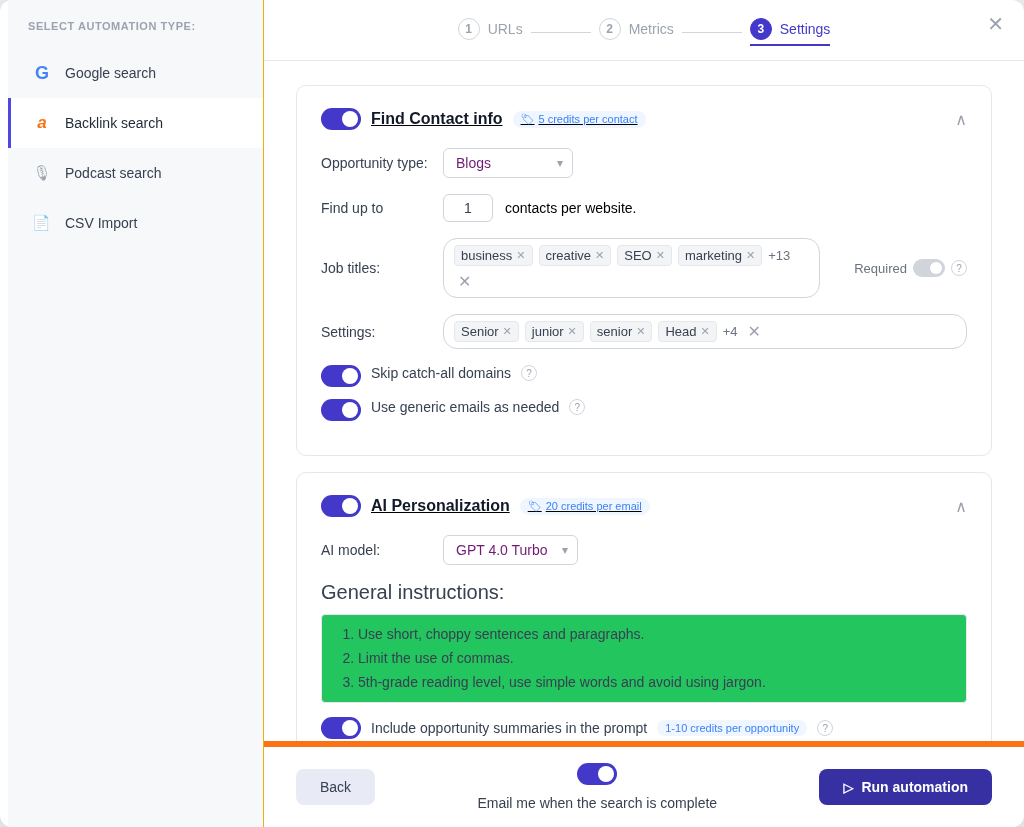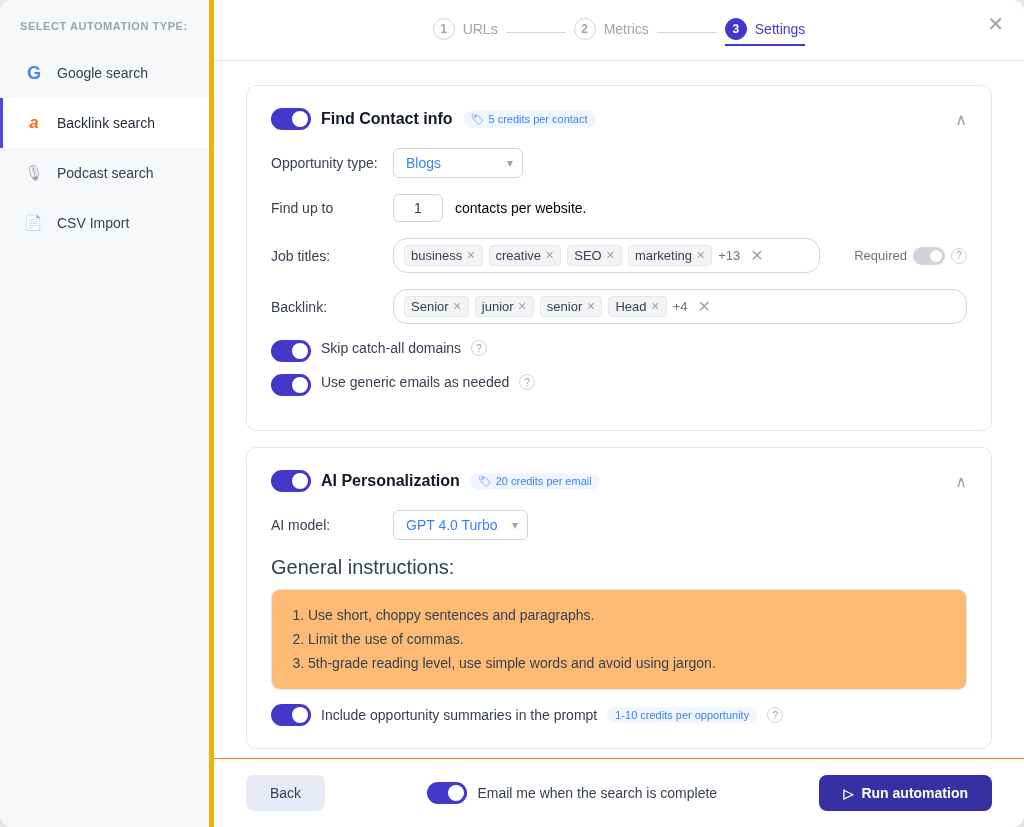--- a/index.html
+++ b/index.html
@@ -17,25 +17,26 @@
       border-radius: 12px;
       width: 1024px;
       height: 827px;
       display: flex;
       overflow: hidden;
       box-shadow: 0 4px 32px rgba(0,0,0,0.18);
       position: relative;
     }
     
     .sidebar {
-      width: 214px;
+      width: 256px;
       background: #f7f8fa;
-      border-right: 5px solid #eab308;
+      border-right: 1px solid #eab308;
       padding: 20px 0;
       flex-shrink: 0;
+      margin-left: 8px;
     }
     .sidebar-label {
       font-size: 11px;
       color: #9ca3af;
       font-weight: 600;
       letter-spacing: 0.05em;
       padding: 0 20px 16px 20px;
       text-transform: uppercase;
     }
     .sidebar-item {
@@ -152,20 +153,21 @@
     .card-header {
       display: flex;
       align-items: center;
       justify-content: space-between;
       margin-bottom: 18px;
     }
     .card-title-row {
       display: flex;
       align-items: center;
       gap: 10px;
+      text-decoration: underline;
     }
     .card-title {
       font-size: 16px;
       font-weight: 600;
       color: #111827;
     }
     .credit-badge {
       background: #eff6ff;
       color: #3b82f6;
       font-size: 11px;
@@ -224,21 +226,21 @@
     .form-label {
       color: #374151;
       font-size: 14px;
       min-width: 110px;
     }
     .select-box {
       border: 1px solid #d1d5db;
       border-radius: 6px;
       padding: 6px 28px 6px 12px;
       font-size: 14px;
-      color: #3b82f6;
+      color: #701a75;
       background: #fff;
       appearance: none;
       position: relative;
       cursor: pointer;
       min-width: 130px;
     }
     .select-wrapper {
       position: relative;
       display: inline-flex;
       align-items: center;
@@ -339,53 +341,54 @@
       gap: 12px;
       margin-bottom: 16px;
     }
     .instructions-label {
       font-size: 20px;
       color: #374151;
       margin-bottom: 10px;
     }
     .instructions-box {
       border: 1px solid #e5e7eb;
-      border-radius: 9px;
-      padding: 14px 18px;
-      background: #fdba74;
+      border-radius: 4px;
+      padding: 8px 18px;
+      background: #22c55e;
       font-size: 14px;
       color: #374151;
       line-height: 1.7;
     }
     .instructions-box ol {
       padding-left: 18px;
     }
     
     .footer {
       padding: 16px 32px;
-      border-top: 1px solid #f97316;
+      border-top: 6px solid #f97316;
       display: flex;
       align-items: center;
       justify-content: space-between;
       background: #fff;
     }
     .back-btn {
       background: #e8eaf6;
       color: #374151;
       border: none;
       border-radius: 8px;
       padding: 10px 24px;
       font-size: 14px;
       font-weight: 500;
       cursor: pointer;
     }
     .footer-center {
       display: flex;
       align-items: center;
       gap: 10px;
+      flex-direction: column;
     }
     .footer-email-label {
       font-size: 14px;
       color: #374151;
     }
     .run-btn {
       background: #3730a3;
       color: #fff;
       border: none;
       border-radius: 8px;
@@ -524,21 +527,21 @@
             <span class="tags-clear">✕</span>
           </div>
           <div class="required-row">
             <span class="required-label">Required</span>
             <div class="toggle small off"></div>
             <div class="help-icon">?</div>
           </div>
         </div>
 
         <div class="form-row">
-          <span class="form-label">Backlink:</span>
+          <span class="form-label">Settings:</span>
           <div class="tags-container">
             <div class="tag">
               <span>Senior</span>
               <span class="tag-x">✕</span>
             </div>
             <div class="tag">
               <span>junior</span>
               <span class="tag-x">✕</span>
             </div>
             <div class="tag">

